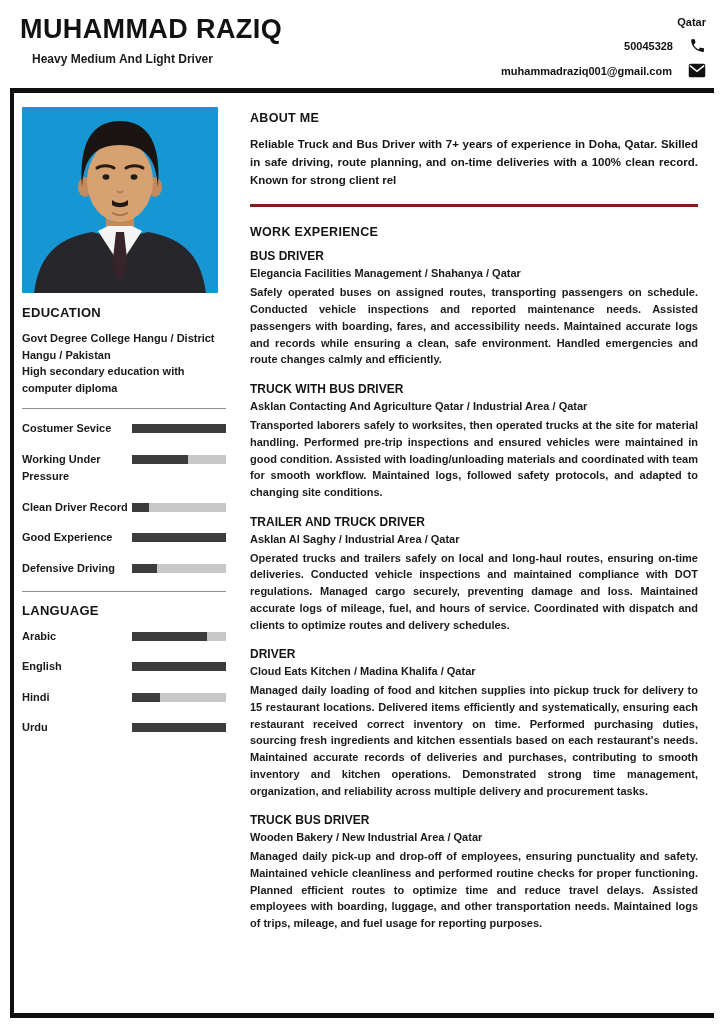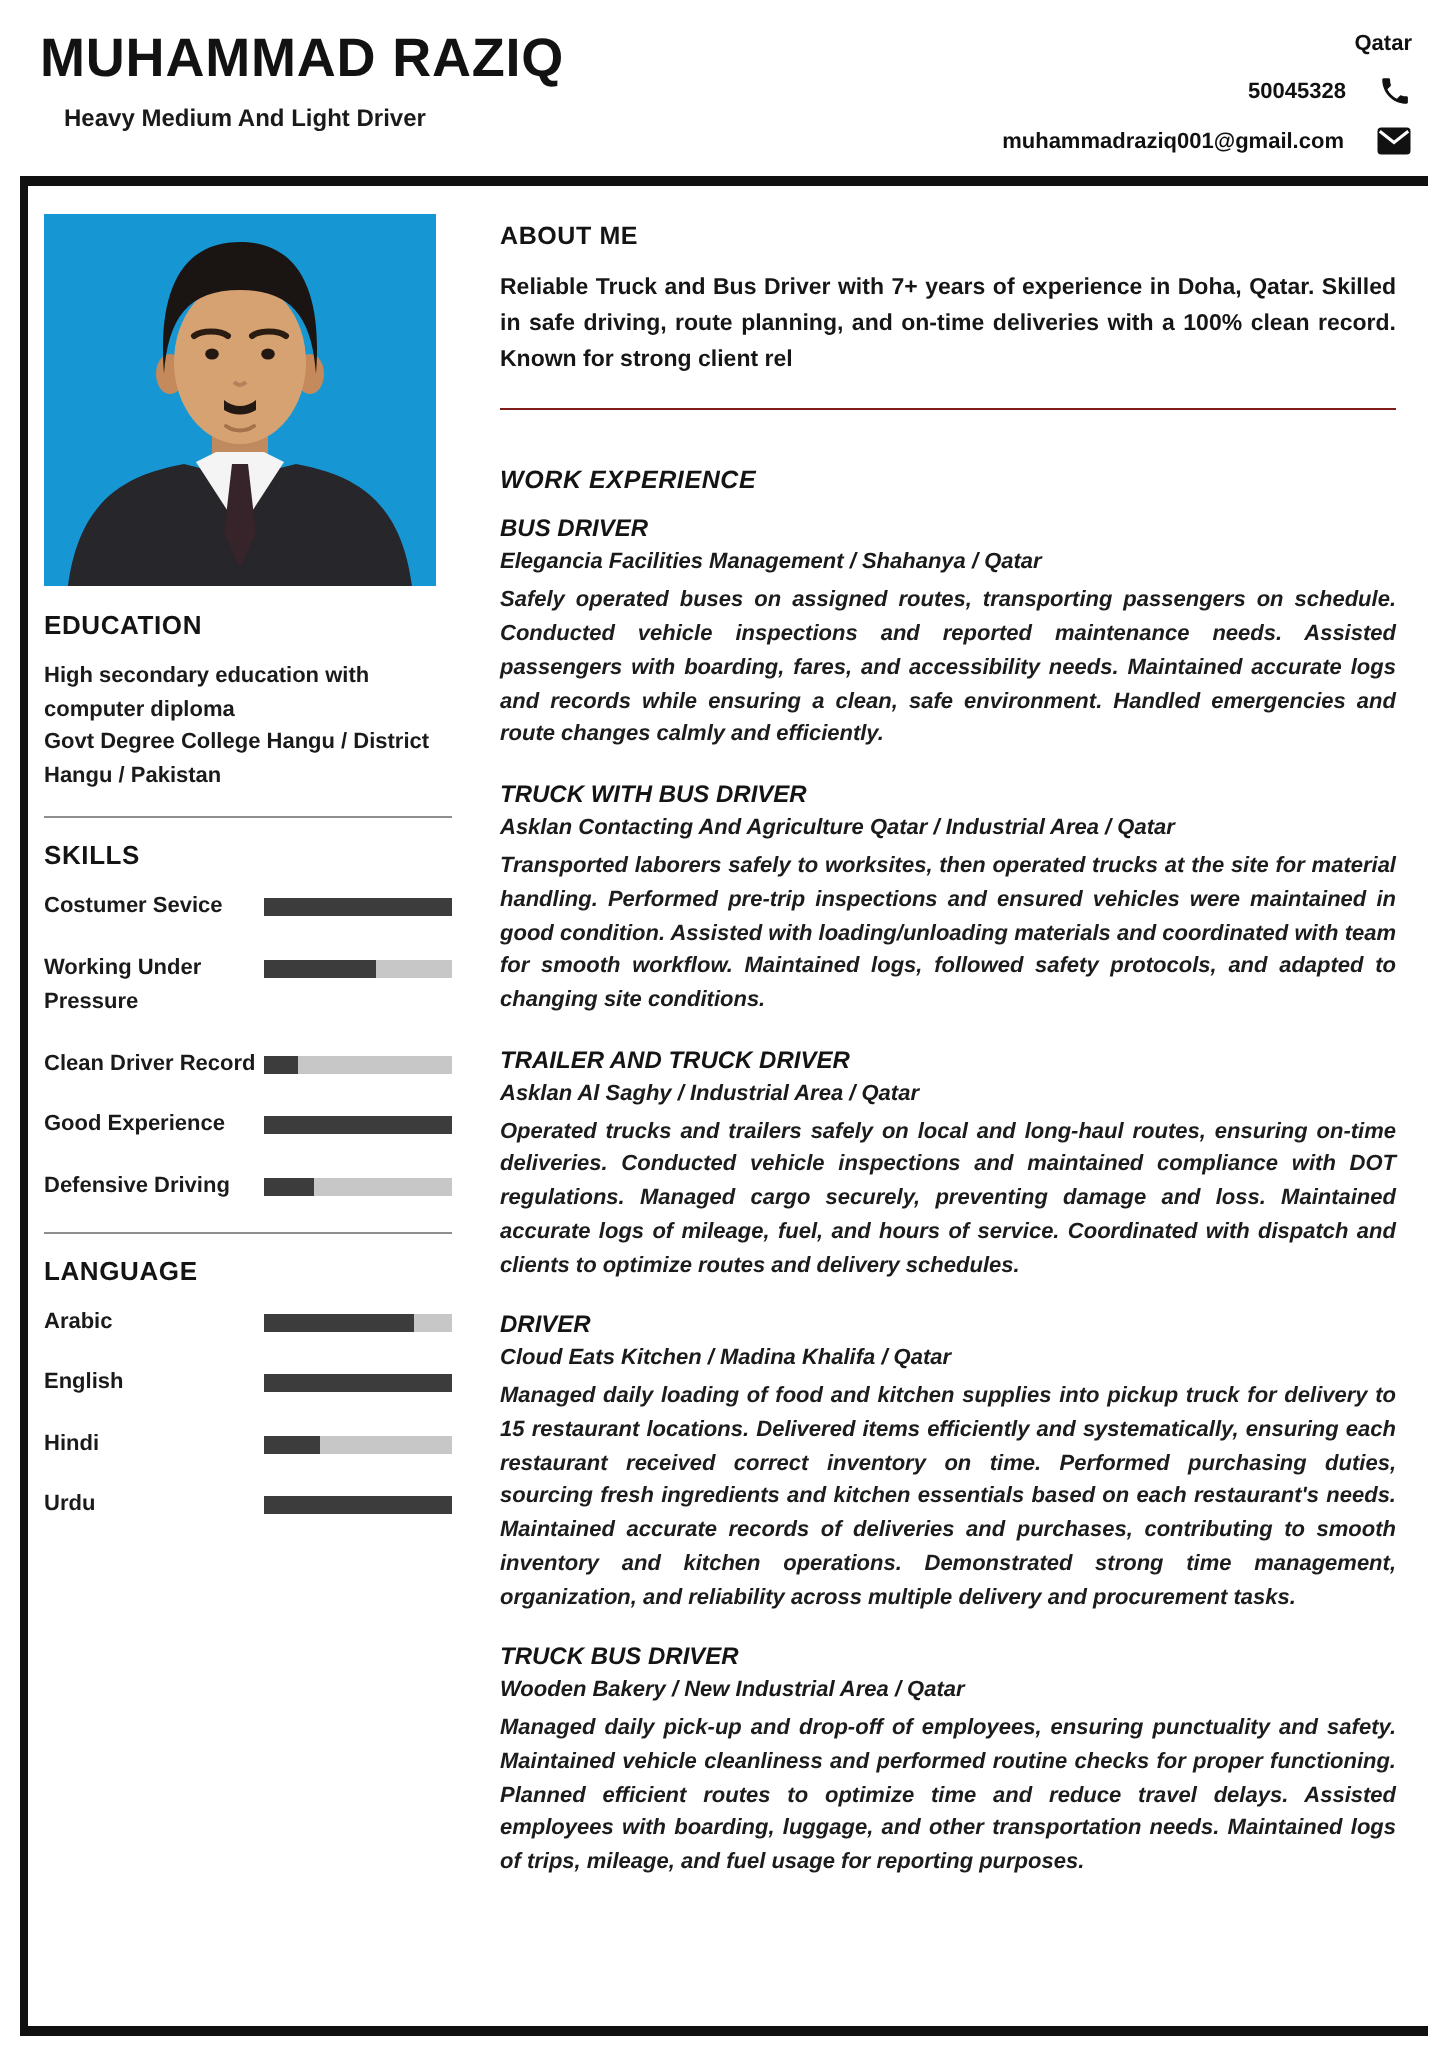--- a/index.html
+++ b/index.html
@@ -34,21 +34,21 @@
   .bar-row { display:flex; align-items:flex-start; margin-bottom:13px; }
   .bar-label { font-size:11px; font-weight:bold; width:110px; line-height:1.6; flex-shrink:0; color:#1a1a1a; }
   .bar-track { flex:1; height:9px; background:#c7c7c7; margin-top:4px; }
   .bar-fill { height:100%; background:#3c3c3c; }
 
   
   .main { flex:1; min-width:0; padding-right:8px; }
   .main-heading { font-size:12.5px; font-weight:bold; letter-spacing:.3px; margin-bottom:10px; color:#141414; }
   .about-section { padding-top:4px; }
   .about-text { font-size:11.5px; font-weight:bold; line-height:1.58; text-align:justify; margin-bottom:15px; color:#161616; }
-  .we-section { border-top:1px solid #7f1d1d; padding-top:28px;font-style:italic; }
+  .we-section { border-top:3px solid #7f1d1d; padding-top:18px; }
   .job { margin-bottom:14px; }
   .job-title { font-size:12px; font-weight:bold; margin-bottom:4px; color:#141414; }
   .job-company { font-size:11px; font-weight:bold; margin-bottom:5px; color:#1a1a1a; }
   .job-desc { font-size:11px; font-weight:bold; line-height:1.52; text-align:justify; color:#1c1c1c; }
 </style>
 </head>
 <body>
 
 <div class="page">
 
@@ -101,26 +101,25 @@
         <path d="M104 61 C108 58 117 58 121 61" stroke="#2b1c12" stroke-width="3" fill="none" stroke-linecap="round"></path>
         <ellipse cx="84" cy="70" rx="3.4" ry="2.8" fill="#231812"></ellipse>
         <ellipse cx="112" cy="70" rx="3.4" ry="2.8" fill="#231812"></ellipse>
         <path d="M95 84 C97 86 99 86 101 84" stroke="#b5805a" stroke-width="2" fill="none"></path>
         <path d="M90 93 C95 97 101 97 106 93 L106 98 C101 101 95 101 90 98 Z" fill="#241813"></path>
         <path d="M91 106 C95 109 101 109 105 106" stroke="#a4724a" stroke-width="2" fill="none" stroke-linecap="round"></path>
       </svg>
 
       <section class="side-section">
         <h2 class="side-heading">EDUCATION</h2>
+        <div class="edu-line">Govt Degree College Hangu / District Hangu / Pakistan</div>
         <div class="edu-line">High secondary education with computer diploma</div>
-        <div class="edu-line">Govt Degree College Hangu / District Hangu / Pakistan</div>
       </section>
 
       <section class="side-section bordered">
-        <h2 class="side-heading">SKILLS</h2>
         <div>
 
             <div class="bar-row">
               <div class="bar-label">Costumer Sevice</div>
               <div class="bar-track">
                 <div class="bar-fill" style="width: 100%;"></div>
               </div>
             </div>
 
             <div class="bar-row">

